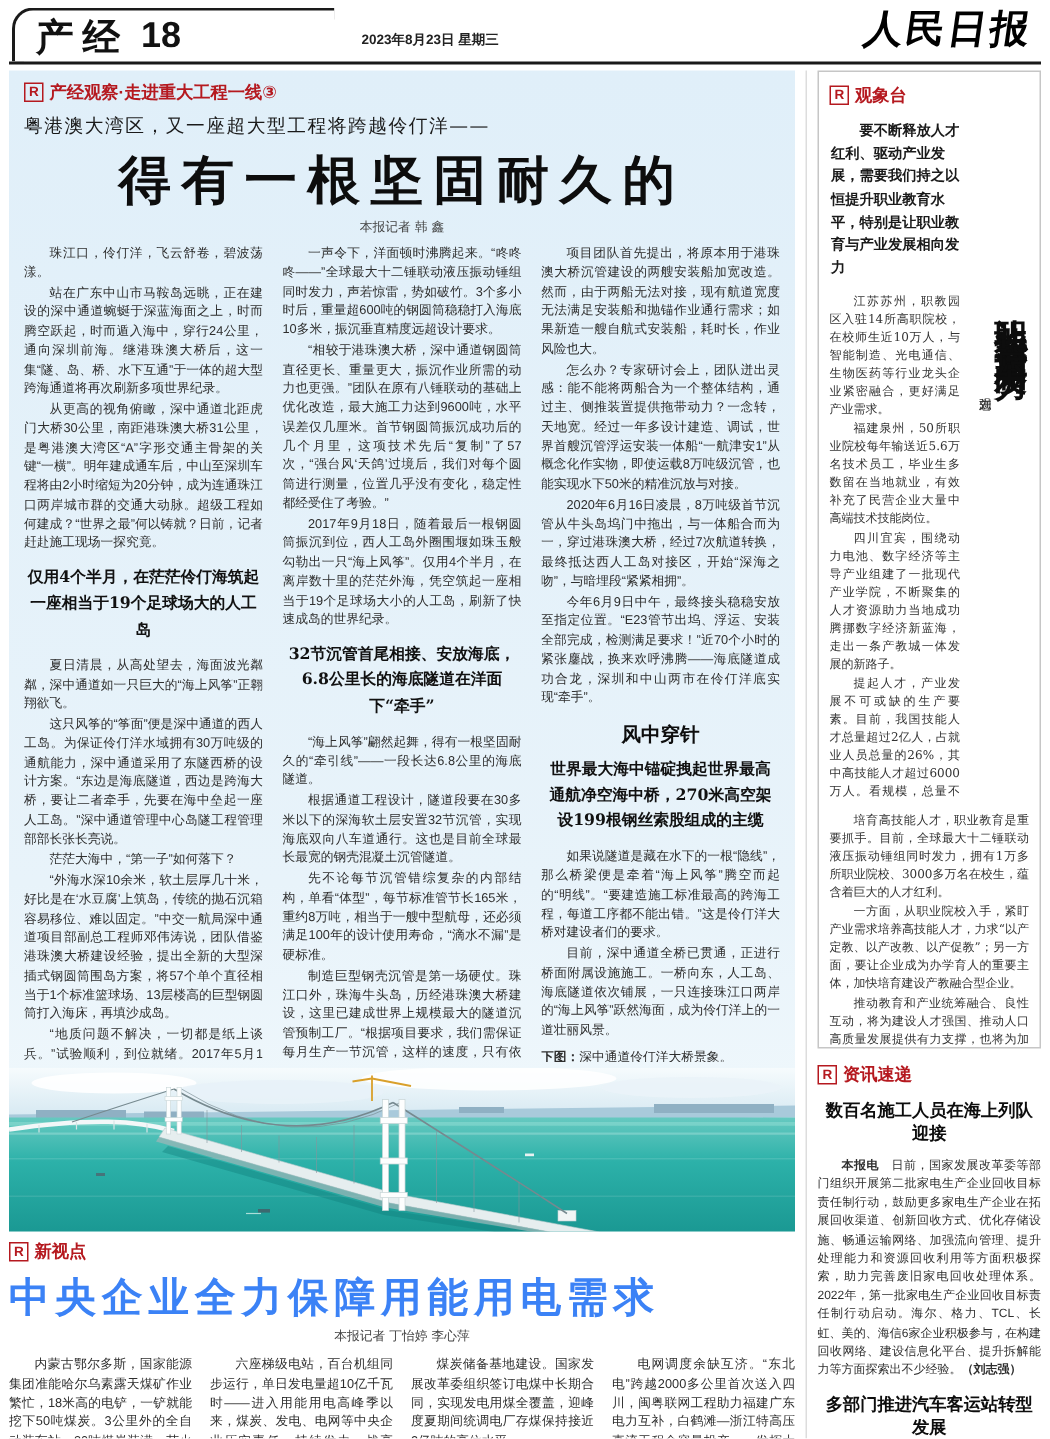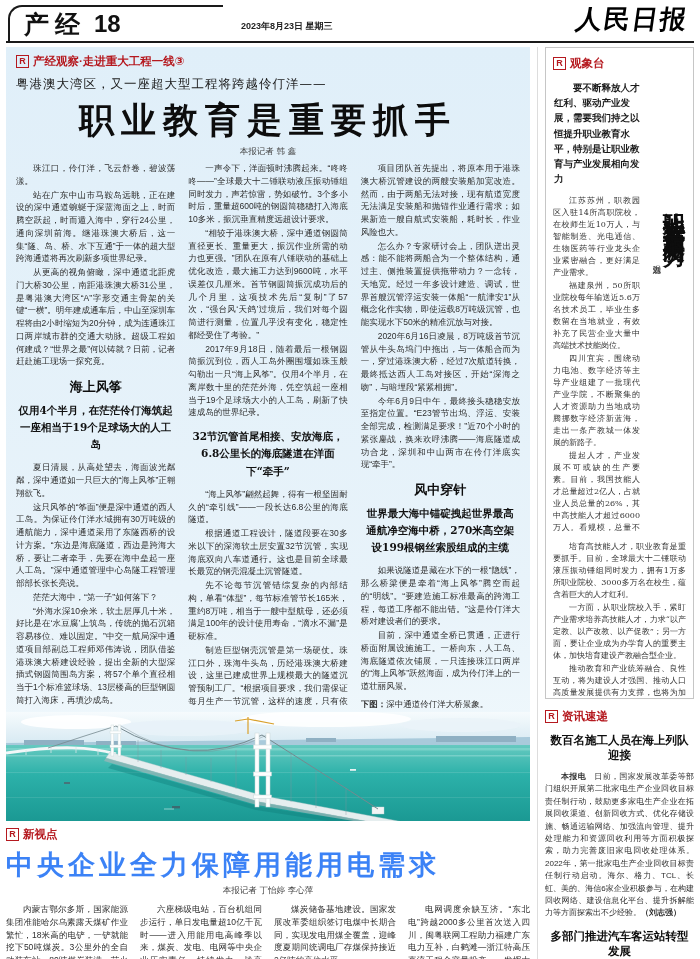--- a/index.html
+++ b/index.html
@@ -85,33 +85,32 @@
   <div class="content">
 
     <div class="left">
 
       <div class="bluebox">
         <div class="tagline">
           <span class="ricon">R</span>
           <span>产经观察·走进重大工程一线③</span>
         </div>
         <div class="kicker">粤港澳大湾区，又一座超大型工程将跨越伶仃洋——</div>
-        <div class="headline1">职业教育是重要抓手</div>
+        <div class="headline1">得有一根坚固耐久的</div>
         <div class="byline">本报记者 韩 鑫</div>
 
         <div class="cols">
 
           <div class="col">
             <div>
                 <p class="para">珠江口，伶仃洋，飞云舒卷，碧波荡漾。</p>
                 <p class="para">站在广东中山市马鞍岛远眺，正在建设的深中通道蜿蜒于深蓝海面之上，时而腾空跃起，时而遁入海中，穿行24公里，通向深圳前海。继港珠澳大桥后，这一集“隧、岛、桥、水下互通”于一体的超大型跨海通道将再次刷新多项世界纪录。</p>
                 <p class="para">从更高的视角俯瞰，深中通道北距虎门大桥30公里，南距港珠澳大桥31公里，是粤港澳大湾区“A”字形交通主骨架的关键“一横”。明年建成通车后，中山至深圳车程将由2小时缩短为20分钟，成为连通珠江口两岸城市群的交通大动脉。超级工程如何建成？“世界之最”何以铸就？日前，记者赶赴施工现场一探究竟。</p>
               </div>
             <div class="subhead">
-              <div class="sub-title">海上风筝</div>
               <div class="sub-intro">仅用4个半月，在茫茫伶仃海筑起一座相当于19个足球场大的人工岛</div>
             </div>
             <div>
                 <p class="para">夏日清晨，从高处望去，海面波光粼粼，深中通道如一只巨大的“海上风筝”正翱翔欲飞。</p>
                 <p class="para">这只风筝的“筝面”便是深中通道的西人工岛。为保证伶仃洋水域拥有30万吨级的通航能力，深中通道采用了东隧西桥的设计方案。“东边是海底隧道，西边是跨海大桥，要让二者牵手，先要在海中垒起一座人工岛。”深中通道管理中心岛隧工程管理部部长张长亮说。</p>
                 <p class="para">茫茫大海中，“第一子”如何落下？</p>
                 <p class="para">“外海水深10余米，软土层厚几十米，好比是在‘水豆腐’上筑岛，传统的抛石沉箱容易移位、难以固定。”中交一航局深中通道项目部副总工程师邓伟涛说，团队借鉴港珠澳大桥建设经验，提出全新的大型深插式钢圆筒围岛方案，将57个单个直径相当于1个标准篮球场、13层楼高的巨型钢圆筒打入海床，再填沙成岛。</p>
                 <p class="para">“地质问题不解决，一切都是纸上谈兵。”试验顺利，到位就绪。2017年5月1日，筑岛大幕正式开启——万吨巨轮载着首个大钢圆筒，缓缓驶入伶仃洋面，数百名施工人员在海上列队迎接。</p>
               </div>
           </div>

